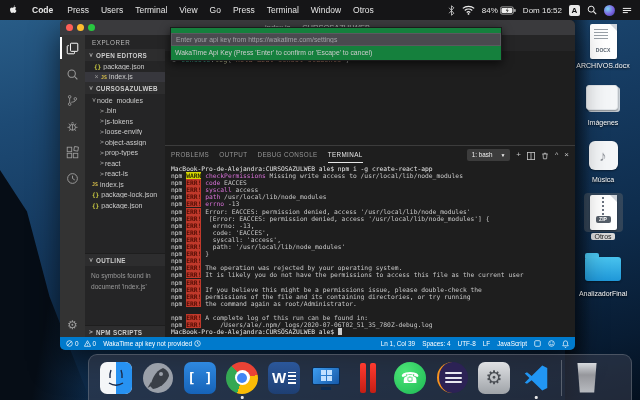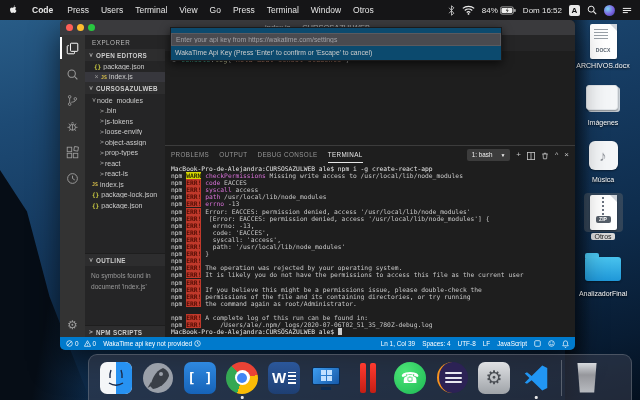--- a/index.html
+++ b/index.html
@@ -131,21 +131,21 @@
   .t-field{color:#d670d6}
   .t-cursor{background:#cccccc}
 
   .statusbar{position:absolute;left:0;bottom:0;right:0;height:13px;background:#007acc;
     display:flex;align-items:center;padding:0 6px;color:#fff;font-size:6.4px;z-index:60}
   .sb-left,.sb-right{display:flex;align-items:center;gap:7px;white-space:nowrap}
   .sb-right{margin-left:auto}
   .sb-item{display:flex;align-items:center;gap:2px}
   .statusbar svg{display:block}
 
-  .quickinput{position:absolute;left:110px;top:7px;width:332px;background:#0c4a6e;
+  .quickinput{position:absolute;left:110px;top:7px;width:332px;background:#15803d;
     box-shadow:0 3px 9px rgba(0,0,0,.65);z-index:70;border:1px solid #1b1b1c}
   .qi-input{width:100%;height:13px;background:#4a4a4f;border:1px solid #5a5a5f;outline:none;
     color:#d8d8d8;font-size:6.8px;padding:0 4px;font-family:"Liberation Sans",sans-serif}
   .qi-input::placeholder{color:#a0a0a5}
   .qi-prompt{font-size:6.8px;color:#cccccc;padding:3px 4px 4px}
 
   
   .dock{position:absolute;left:88px;bottom:0;width:544px;height:46px;
     background:rgba(64,70,86,.48);border:1px solid rgba(255,255,255,.18);border-bottom:none;
     border-radius:9px 9px 0 0;display:flex;align-items:center;gap:8px;padding:0 10px;z-index:80}

